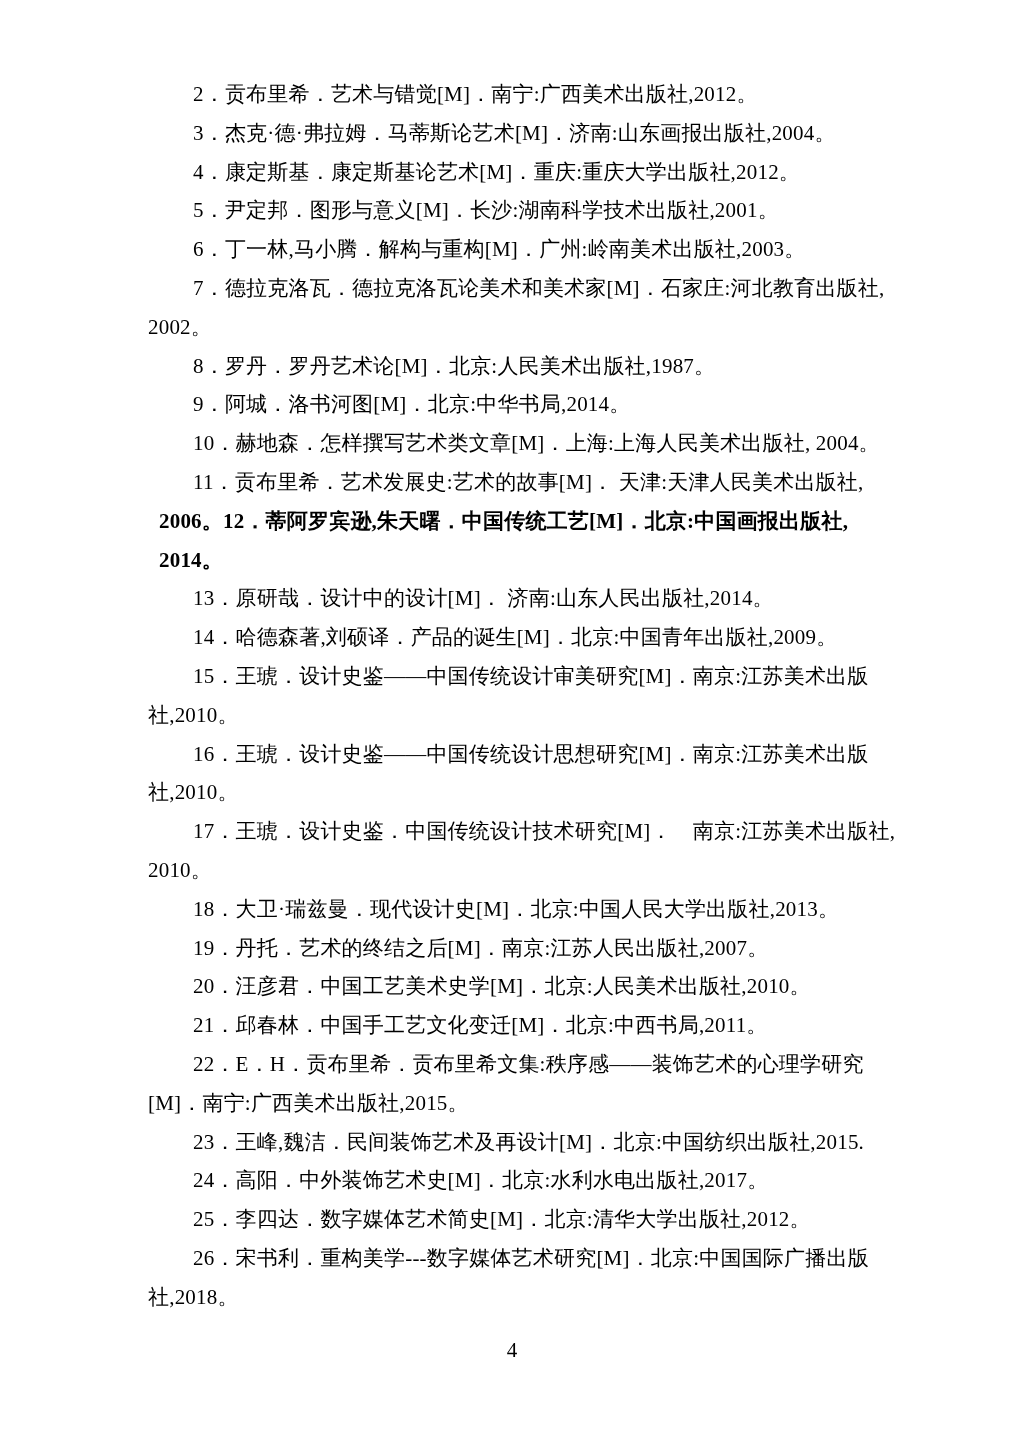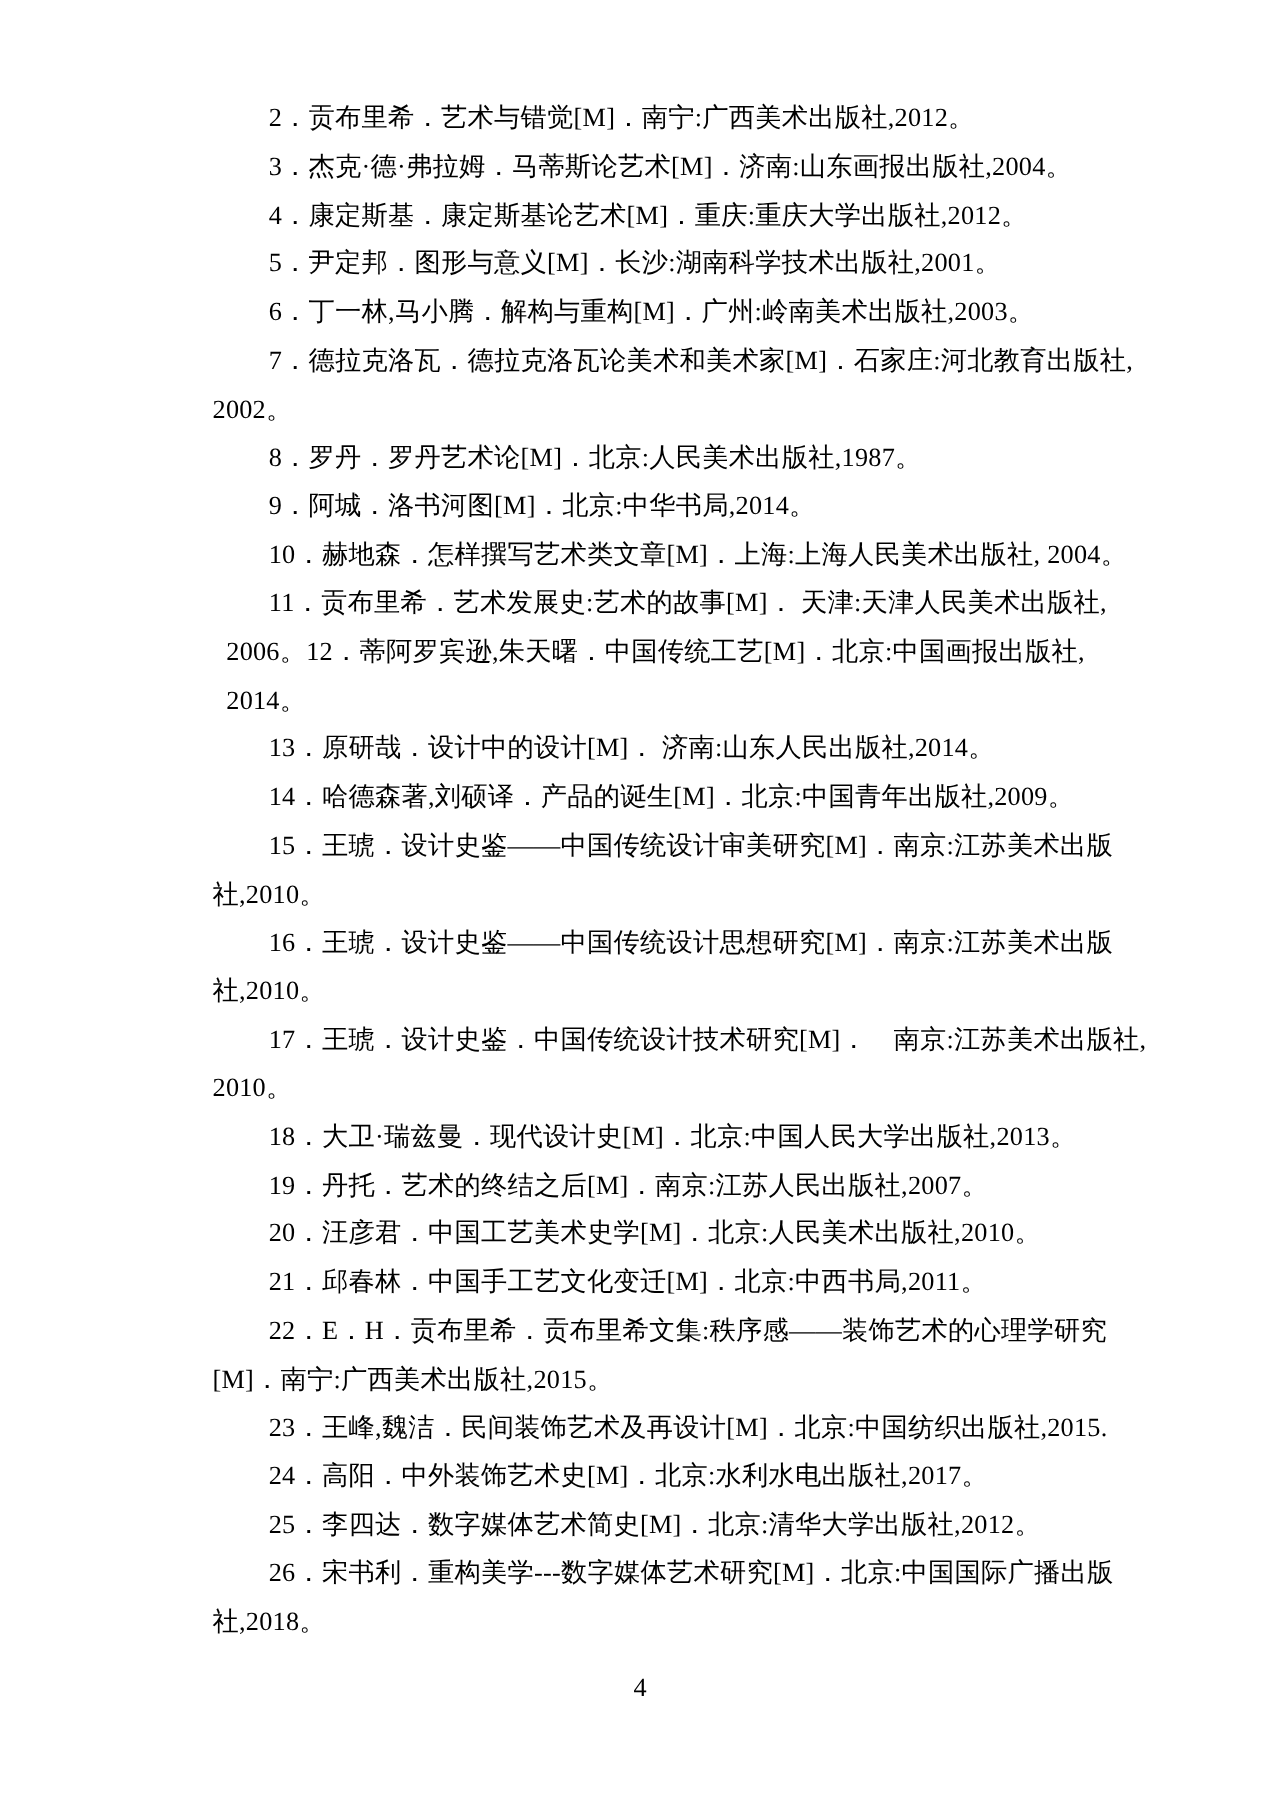--- a/index.html
+++ b/index.html
@@ -19,25 +19,24 @@
   }
   .refs {
     position: absolute;
     left: 148px;
     top: 75px;
     width: 762px;
     font-size: 21px;
     line-height: 38.8px;
     white-space: pre;
     letter-spacing: 0.2px;
-    margin-left: 22px;
   }
   .ref-line { height: 38.8px; }
   .ref-line.indent-first { padding-left: 45px; }
-  .ref-line.indent-small { padding-left: 11px; }
+  .ref-line.indent-small { padding-left: 11px; font-weight: bold; }
   .ref-line.indent-none  { padding-left: 0; }
   .page-number {
     position: absolute;
     top: 1338px;
     left: 0;
     width: 100%;
     text-align: center;
     font-size: 21px;
     line-height: 24px;
   }

